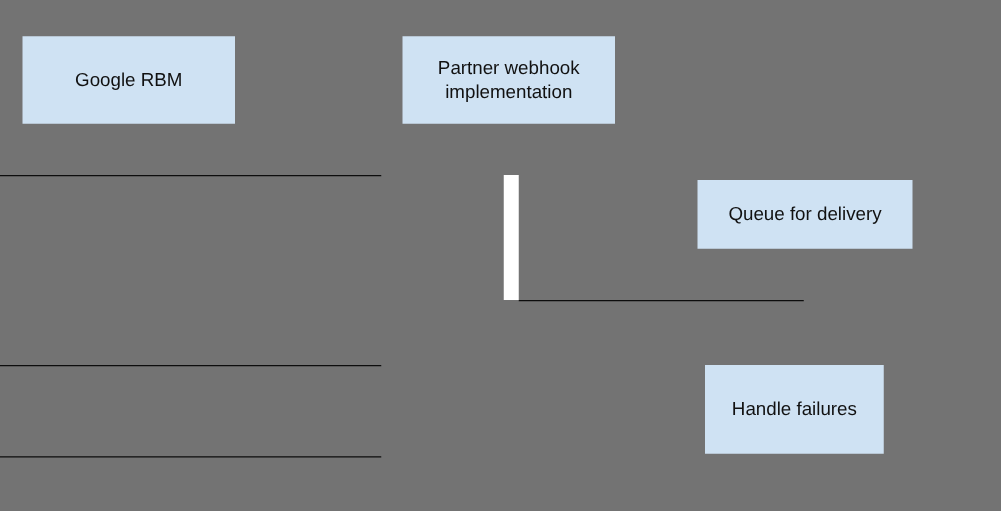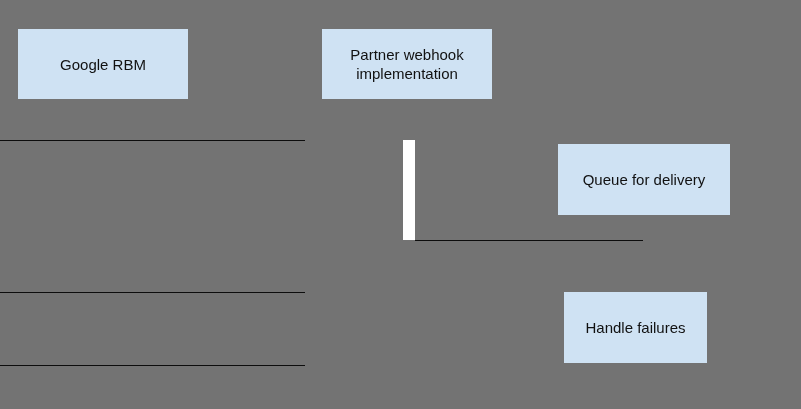--- a/index.html
+++ b/index.html
@@ -21,21 +21,21 @@
     align-items: center;
     justify-content: center;
     text-align: center;
     font-size: 15px;
     line-height: 19px;
     padding: 0 12px;
     box-sizing: border-box;
   }
   .node-google-rbm   { left: 18px;  top: 29px;  width: 170px; height: 70px; }
   .node-partner      { left: 322px; top: 29px;  width: 170px; height: 70px; }
-  .node-queue        { left: 558px; top: 144px; width: 172px; height: 71px; }
+  .node-queue        { left: 558px; top: 144px; width: 172px; height: 55px; }
   .node-handle       { left: 564px; top: 292px; width: 143px; height: 71px; }
   .activation-bar {
     position: absolute;
     left: 403px; top: 140px;
     width: 12px; height: 100px;
   }
   .faint-line {
     position: absolute;
     height: 1px;
   }

